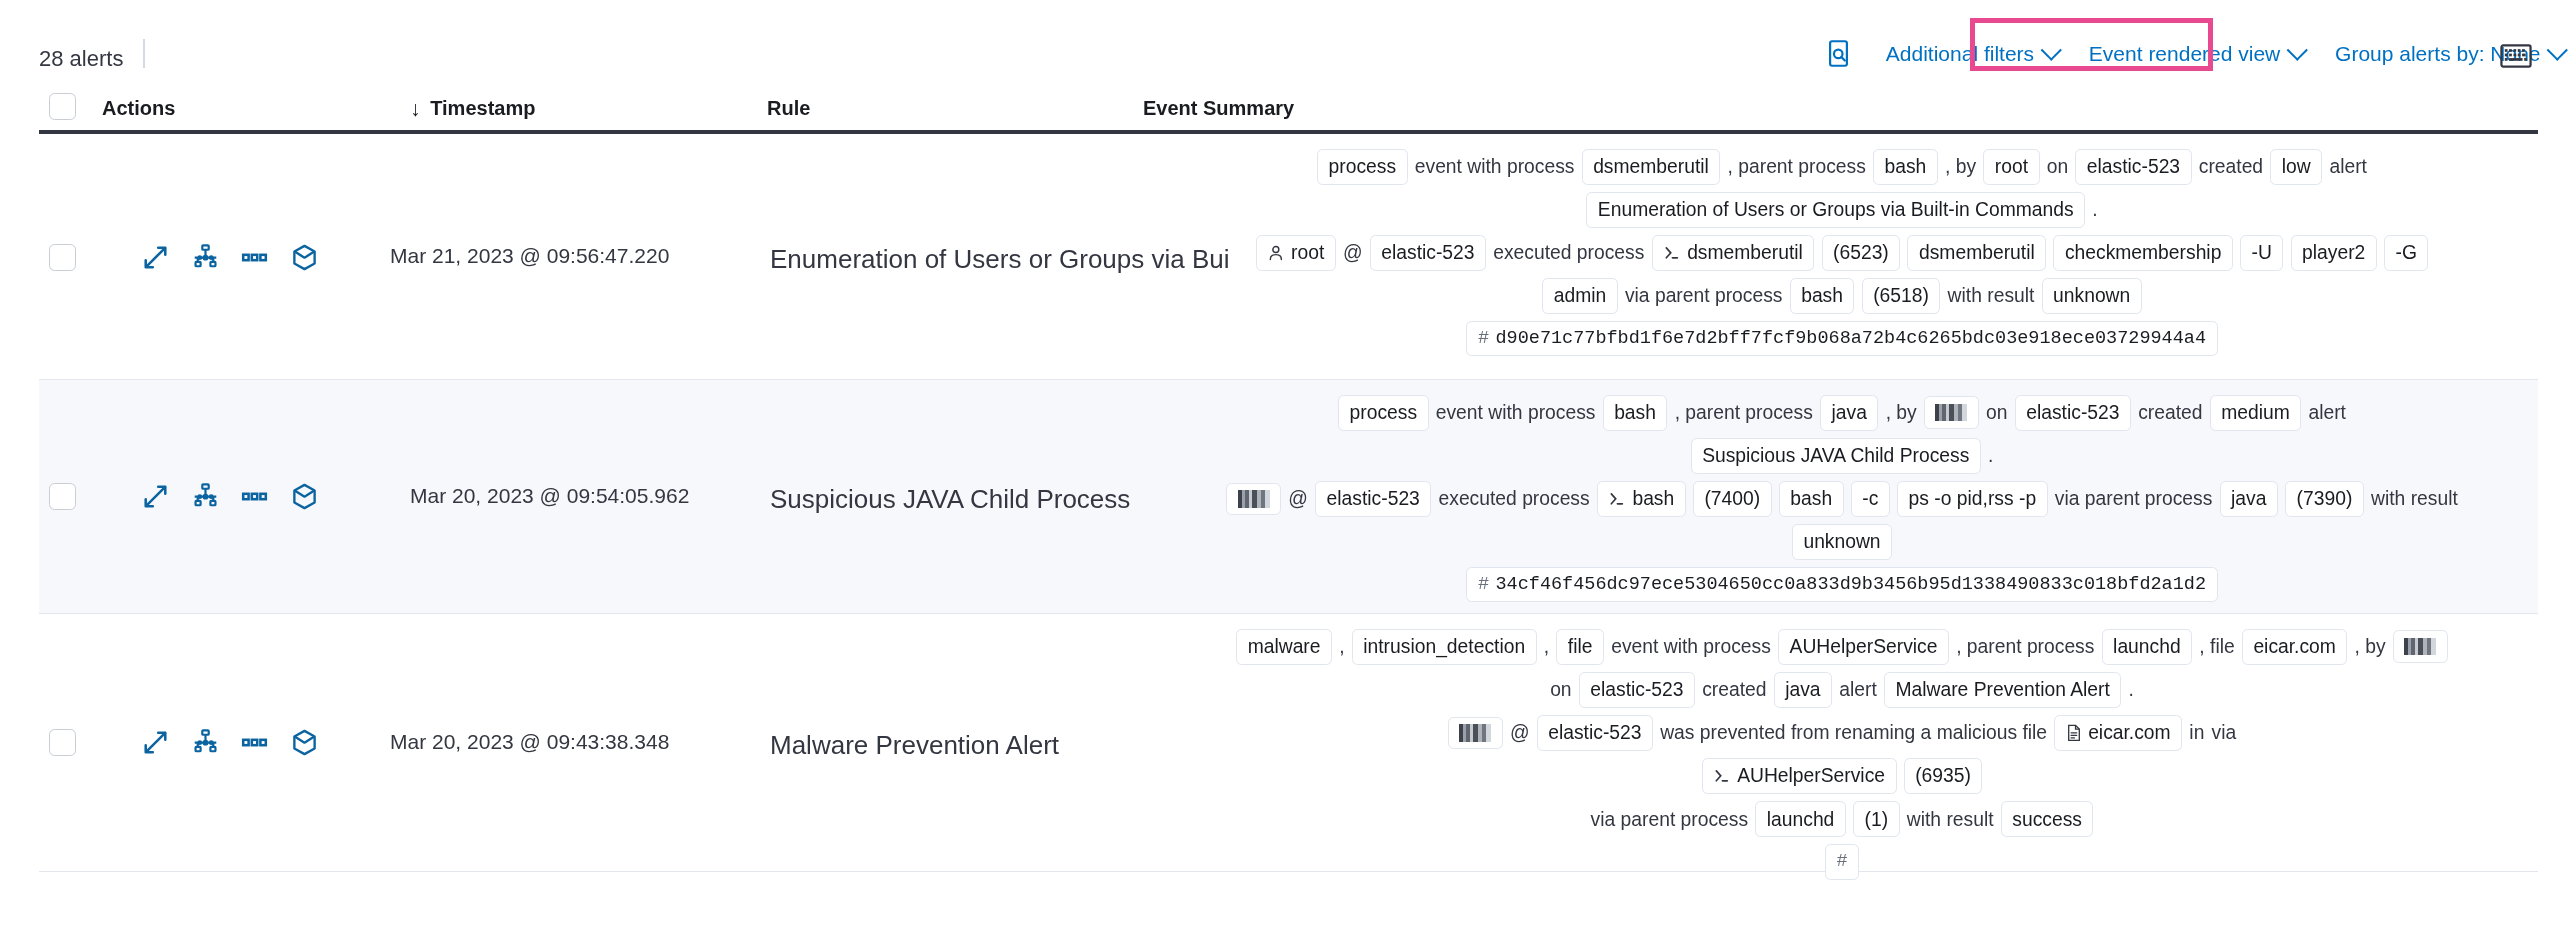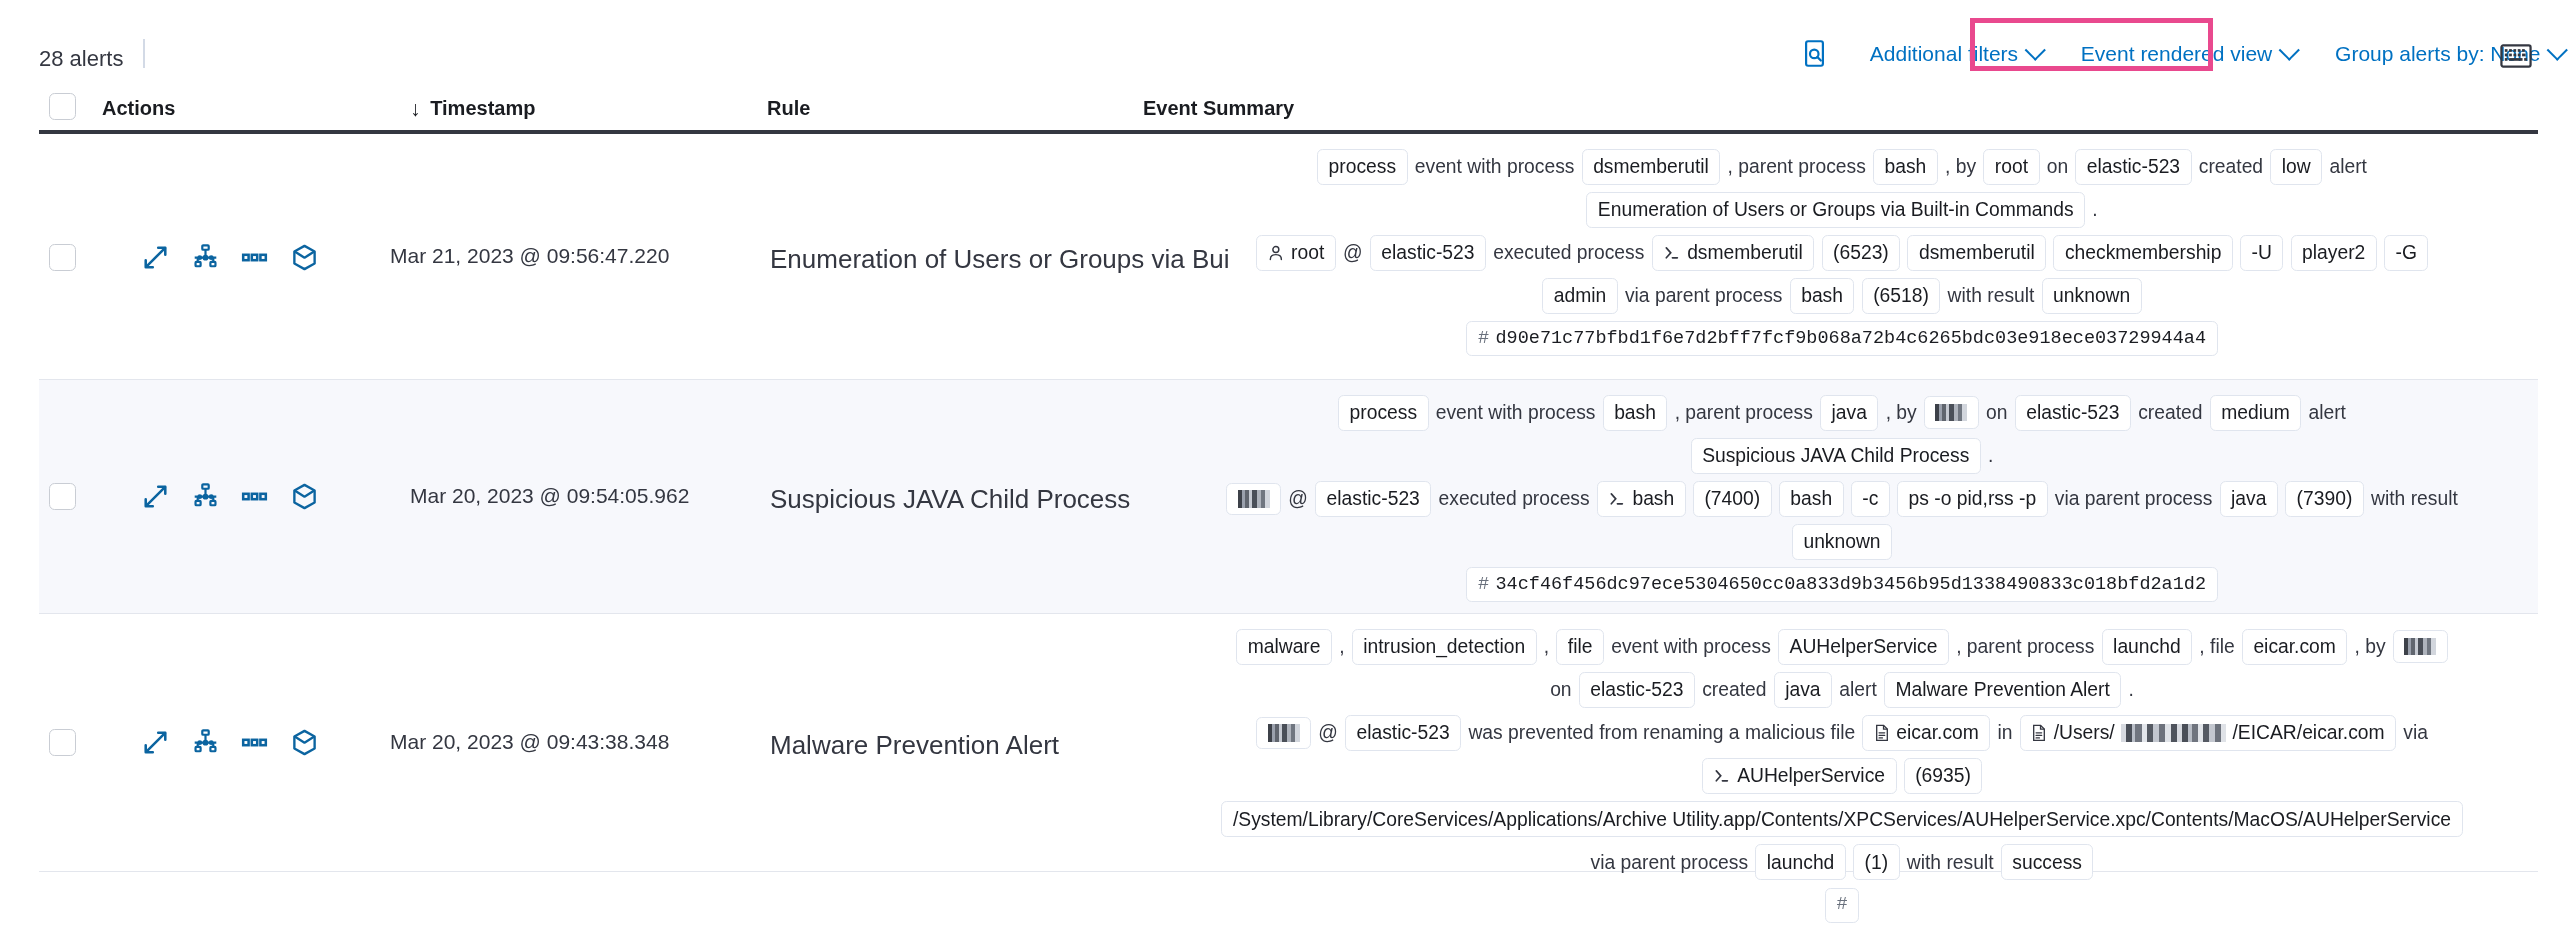--- a/index.html
+++ b/index.html
@@ -22,21 +22,21 @@
   .alert-count {
     position: absolute; left: 39px; top: 48px;
     font-size: 22px; font-weight: 400; color: #343741; line-height: 1;
   }
   .count-divider {
     position: absolute; left: 143px; top: 39px;
     width: 1.6px; height: 29px; background: #d3dae6;
   }
   .toolbar-right {
     position: absolute; right: 0; top: 29px; height: 48px;
-    display: flex; align-items: center; gap: 16px;
+    display: flex; align-items: center; gap: 8px;
   }
   .tb-search-icon {
     width: 34px; height: 34px; margin-right: 11.3px;
     display: flex; align-items: center; justify-content: center;
     cursor: pointer;
   }
   .tb-link {
     display: flex; align-items: center; gap: 9.7px;
     color: #0071c2; font-size: 21px; line-height: 1;
     white-space: nowrap; cursor: pointer; padding: 6.4px 11.3px;
@@ -577,54 +577,37 @@
               <span style="display: inline-flex;">
                 <svg width="16" height="17.7" viewBox="0 0 14 16" fill="none" stroke="#343741" stroke-width="1.2">
                   <path d="M2.2 1.2h6.2l3.4 3.4v10.2H2.2z"></path>
                   <path d="M8.4 1.2v3.4h3.4"></path>
                   <path d="M4.4 8h5M4.4 10.3h5M4.4 12.6h3" stroke-linecap="round"></path>
                 </svg>
               </span>
               <span>eicar.com</span>
             </span>
             <span class="word">in</span>
-            <span class="chip">
-              <span style="display: inline-flex;">
-                <svg width="16" height="17.7" viewBox="0 0 14 16" fill="none" stroke="#343741" stroke-width="1.2">
-                  <path d="M2.2 1.2h6.2l3.4 3.4v10.2H2.2z"></path>
-                  <path d="M8.4 1.2v3.4h3.4"></path>
-                  <path d="M4.4 8h5M4.4 10.3h5M4.4 12.6h3" stroke-linecap="round"></path>
-                </svg>
-              </span>
-              <span>/Users/</span>
-              <span class="redact wide"></span>
-              <span>/EICAR/eicar.com</span>
-            </span>
             <span class="word">via</span>
           </div>
           <div class="sum-line">
             <span class="chip">
               <span style="display: inline-flex;">
                 <svg width="17.7" height="17.7" viewBox="0 0 16 16" fill="none" stroke="#343741" stroke-width="1.5" stroke-linecap="round">
                   <path d="M3 3.5L7 8l-4 4.5"></path>
                   <path d="M8.5 12.5h4.5"></path>
                 </svg>
               </span>
               <span>AUHelperService</span>
             </span>
             <span class="chip">
               <span>(6935)</span>
             </span>
           </div>
           <div class="sum-line">
-            <span class="chip">
-              <span>/System/Library/CoreServices/Applications/Archive Utility.app/Contents/XPCServices/AUHelperService.xpc/Contents/MacOS/AUHelperService</span>
-            </span>
-          </div>
-          <div class="sum-line">
             <span class="word">via parent process</span>
             <span class="chip">
               <span>launchd</span>
             </span>
             <span class="chip">
               <span>(1)</span>
             </span>
             <span class="word">with result</span>
             <span class="chip">
               <span>success</span>

